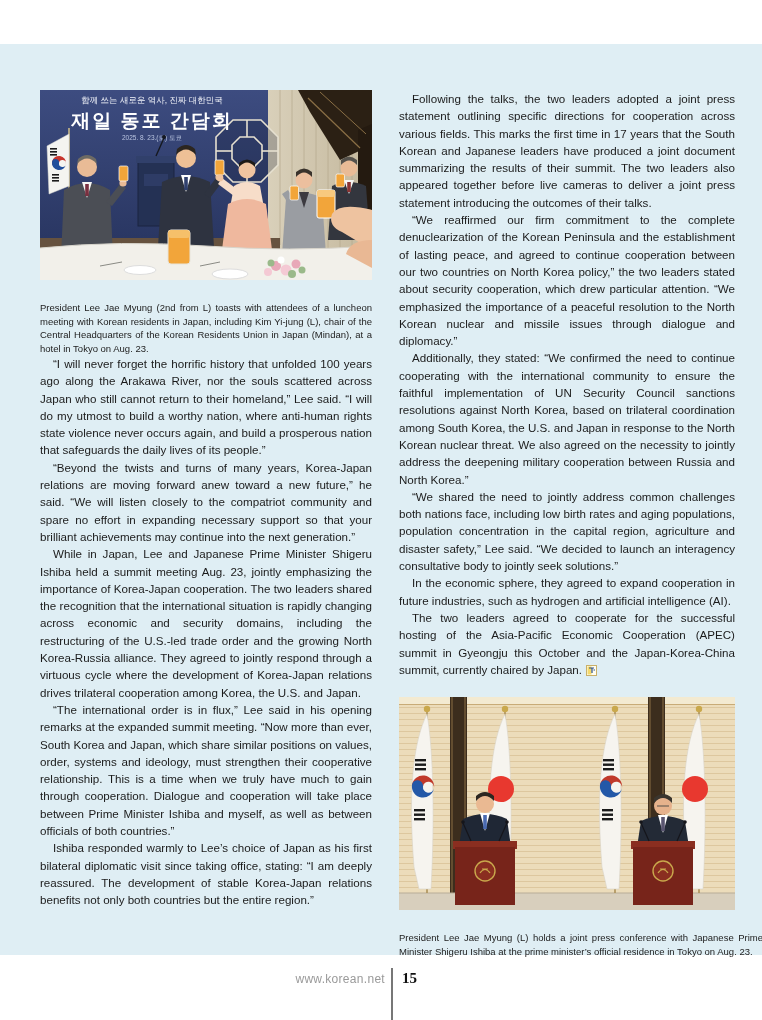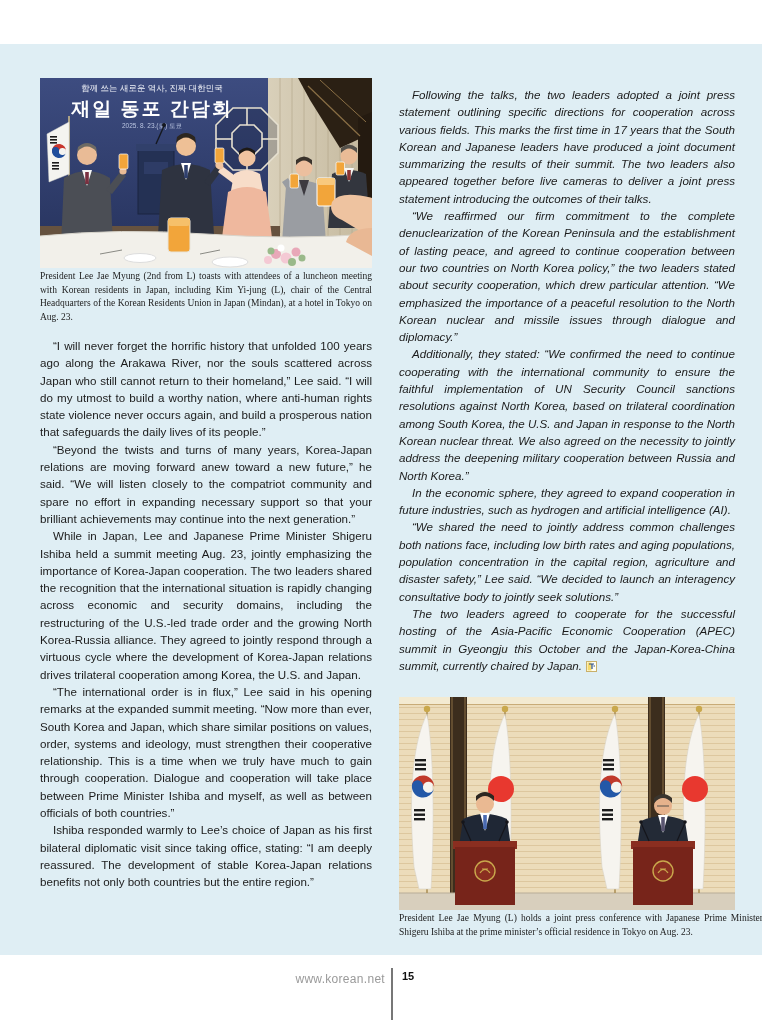--- a/index.html
+++ b/index.html
@@ -1,34 +1,34 @@
 <!DOCTYPE html>
 <html><head>
 <meta charset="utf-8">
 <style>
   html,body{margin:0;padding:0;background:#ffffff;}
   .page{position:relative;width:762px;height:1020px;background:#ffffff;overflow:hidden;
         font-family:"Liberation Sans", sans-serif;}
   .band{position:absolute;left:0;top:44px;width:762px;height:911px;background:#dfeef4;}
-  .col{position:absolute;top:78px;}
+  .col{position:absolute;top:90px;}
   .col-left{left:40px;width:332px;}
   .col-right{left:399px;width:336px;}
   .photo{display:block;}
-  .caption{font-size:9.5px;line-height:13.5px;color:#222;text-align:justify;margin-top:2px;font-family:Liberation Serif, serif;}
-  .bodytext{margin-top:13px;}
-  .col-right .bodytext{margin-top:8px;font-style:italic;}
+  .caption{font-size:9.5px;line-height:13.5px;color:#222;text-align:justify;margin-top:21px;}
+  .bodytext{}
+  .col-right .bodytext{margin-top:0;}
   p.body-p{margin:0;font-size:11.6px;line-height:17.3px;color:#1b1b1b;text-align:justify;
            text-indent:13px;}
   .fig-bottom{position:absolute;left:399px;top:697px;width:364px;}
   .endmark{display:inline-block;width:11px;height:11px;vertical-align:-2px;margin-left:4px;}
   .footer{position:absolute;left:0;top:968px;width:762px;height:52px;}
   .footer .site{position:absolute;right:377px;top:4px;font-size:12px;color:#9a9a9a;
                 letter-spacing:.3px;}
   .footer .rule{position:absolute;left:391px;top:0;width:1.5px;height:52px;background:#777;}
-  .footer .pagenum{position:absolute;left:402px;top:2px;font-size:11px;font-weight:bold;color:#111;}
+  .footer .pagenum{position:absolute;left:402px;top:2px;font-size:15px;font-weight:bold;color:#111;font-family:Liberation Serif, serif;}
 </style>
 </head>
 <body>
 
 <div class="page">
   <div class="band"></div>
 
   <div class="col col-left">
 
     <svg class="photo" width="332" height="190" viewBox="0 0 332 190">
@@ -183,22 +183,22 @@
       <p class="body-p">“The international order is in flux,” Lee said in his opening remarks at the expanded summit meeting. “Now more than ever, South Korea and Japan, which share similar positions on values, order, systems and ideology, must strengthen their cooperative relationship. This is a time when we truly have much to gain through cooperation. Dialogue and cooperation will take place between Prime Minister Ishiba and myself, as well as between officials of both countries.”</p>
       <p class="body-p">Ishiba responded warmly to Lee’s choice of Japan as his first bilateral diplomatic visit since taking office, stating: “I am deeply reassured. The development of stable Korea-Japan relations benefits not only both countries but the entire region.”</p>
     </div>
   </div>
 
   <div class="col col-right">
     <div class="bodytext">
       <p class="body-p">Following the talks, the two leaders adopted a joint press statement outlining specific directions for cooperation across various fields. This marks the first time in 17 years that the South Korean and Japanese leaders have produced a joint document summarizing the results of their summit. The two leaders also appeared together before live cameras to deliver a joint press statement introducing the outcomes of their talks.</p>
       <p class="body-p">“We reaffirmed our firm commitment to the complete denuclearization of the Korean Peninsula and the establishment of lasting peace, and agreed to continue cooperation between our two countries on North Korea policy,” the two leaders stated about security cooperation, which drew particular attention. “We emphasized the importance of a peaceful resolution to the North Korean nuclear and missile issues through dialogue and diplomacy.”</p>
       <p class="body-p">Additionally, they stated: “We confirmed the need to continue cooperating with the international community to ensure the faithful implementation of UN Security Council sanctions resolutions against North Korea, based on trilateral coordination among South Korea, the U.S. and Japan in response to the North Korean nuclear threat. We also agreed on the necessity to jointly address the deepening military cooperation between Russia and North Korea.”</p>
+      <p class="body-p">“We shared the need to jointly address common challenges both nations face, including low birth rates and aging populations, population concentration in the capital region, agriculture and disaster safety,” Lee said. “We decided to launch an interagency consultative body to jointly seek solutions.”</p>
       <p class="body-p">In the economic sphere, they agreed to expand cooperation in future industries, such as hydrogen and artificial intelligence (AI).</p>
-      <p class="body-p">“We shared the need to jointly address common challenges both nations face, including low birth rates and aging populations, population concentration in the capital region, agriculture and disaster safety,” Lee said. “We decided to launch an interagency consultative body to jointly seek solutions.”</p>
       <p class="body-p"><span>The two leaders agreed to cooperate for the successful hosting of the Asia-Pacific Economic Cooperation (APEC) summit in Gyeongju this October and the Japan-Korea-China summit, currently chaired by Japan.</span><svg class="endmark" viewBox="0 0 11 11">
            <rect x="0.5" y="0.5" width="10" height="10" fill="#fffef2" stroke="#c9b06a"></rect>
            <rect x="1.5" y="1.5" width="4" height="8" fill="#f5d969"></rect>
            <path d="M3,3 L8,3 M6,3 L6,8 M7.5,5 L9,5" stroke="#2c4f8a" stroke-width="1.2" fill="none"></path>
          </svg></p>
     </div>
   </div>
 
   <div class="fig-bottom">
     <svg class="photo" width="336" height="213" viewBox="0 0 336 213">

